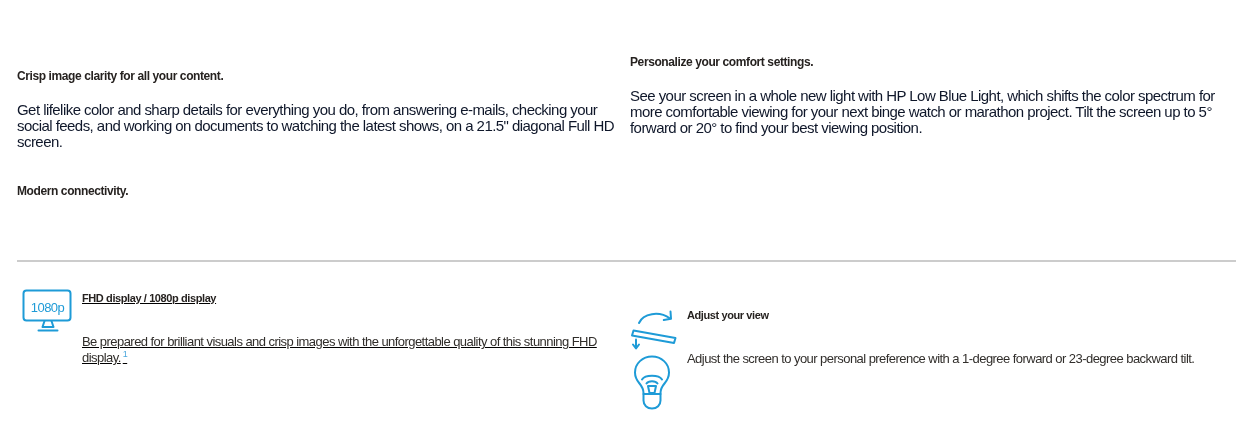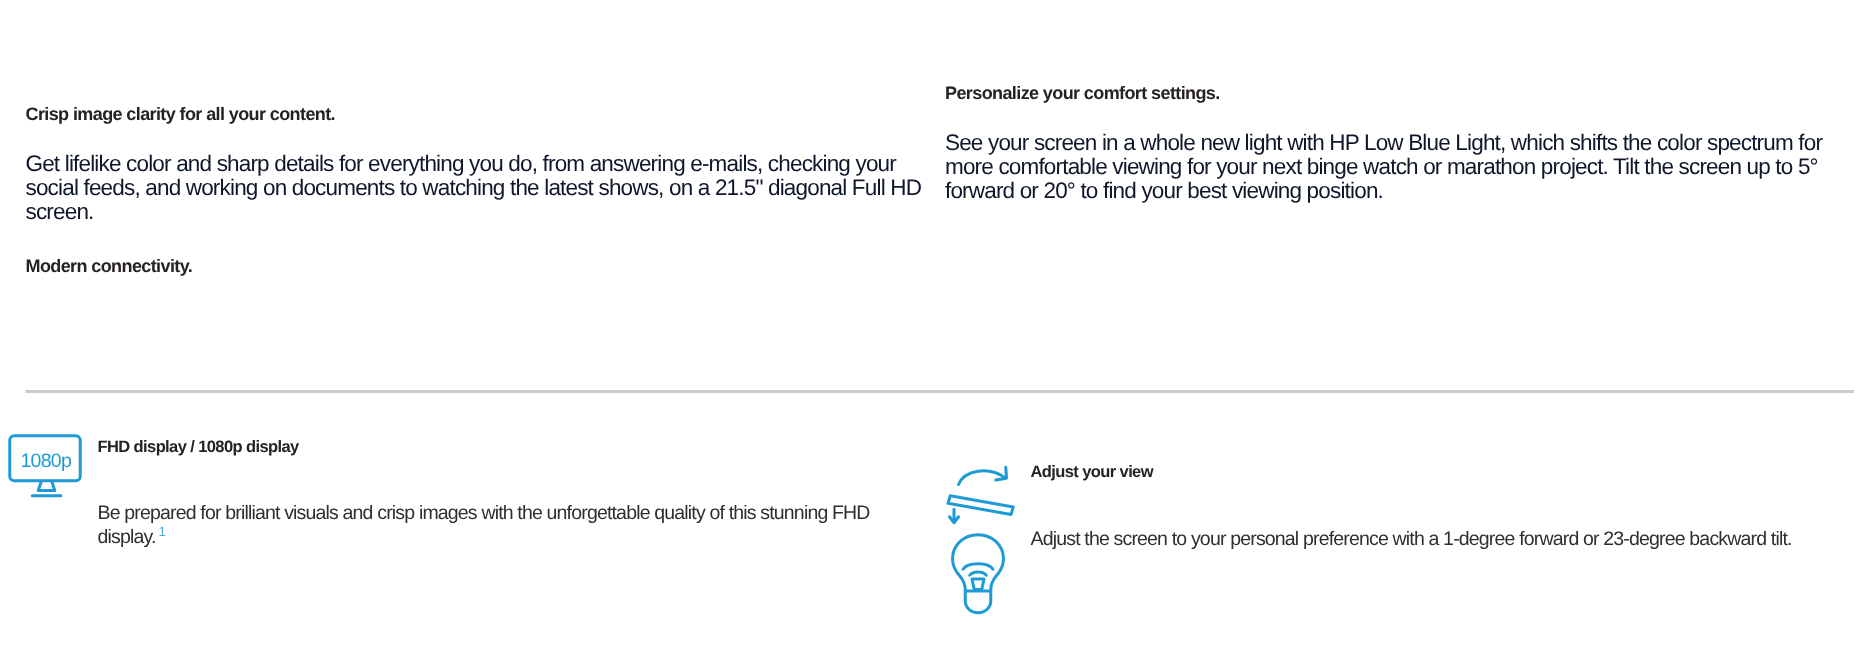--- a/index.html
+++ b/index.html
@@ -4,35 +4,35 @@
 <style>
   html, body { margin:0; padding:0; }
   body {
     width:1238px; height:443px; position:relative;
     background:#ffffff; overflow:hidden;
     font-family:"Liberation Sans", sans-serif;
   }
   .col { position:absolute; }
   .col-left-top   { left:17px;  top:69px;  width:600px; }
   .col-right-top  { left:630px; top:55px;  width:603px; }
-  .section + .section { margin-top:20px; }
+  .section + .section { margin-top:34px; }
   .sec-heading {
     margin:0; font-size:12px; font-weight:bold; line-height:15px;
     letter-spacing:-0.4px; color:#262220;
   }
   .sec-body {
     margin:18px 0 0 0; font-size:15px; line-height:16px;
     letter-spacing:-0.55px; color:#0f172a;
   }
   .divider {
     position:absolute; left:17px; top:260px; width:1219px; height:1.5px;
     background:#cccccc;
   }
   .feature { position:absolute; display:flex; align-items:flex-start; }
-  .feature-fhd  { left:5px;  top:289px; width:600px; }
+  .feature-fhd  { left:22px;  top:289px; width:600px;text-decoration:underline; }
   .feature-tilt { left:630px; top:306px; width:603px; }
   .feature-lbl  { left:630px; top:353px; width:603px; }
   .icon-col { flex:0 0 auto; width:50px; margin-right:10px; }
   .feature-tilt .icon-col, .feature-lbl .icon-col { width:47px; }
   .feature-text { flex:1 1 auto; }
   .feature-heading {
     margin:2px 0 0 0; font-size:11px; font-weight:bold; line-height:15px;
     letter-spacing:-0.4px; color:#262220;
   }
   .feature-body {

